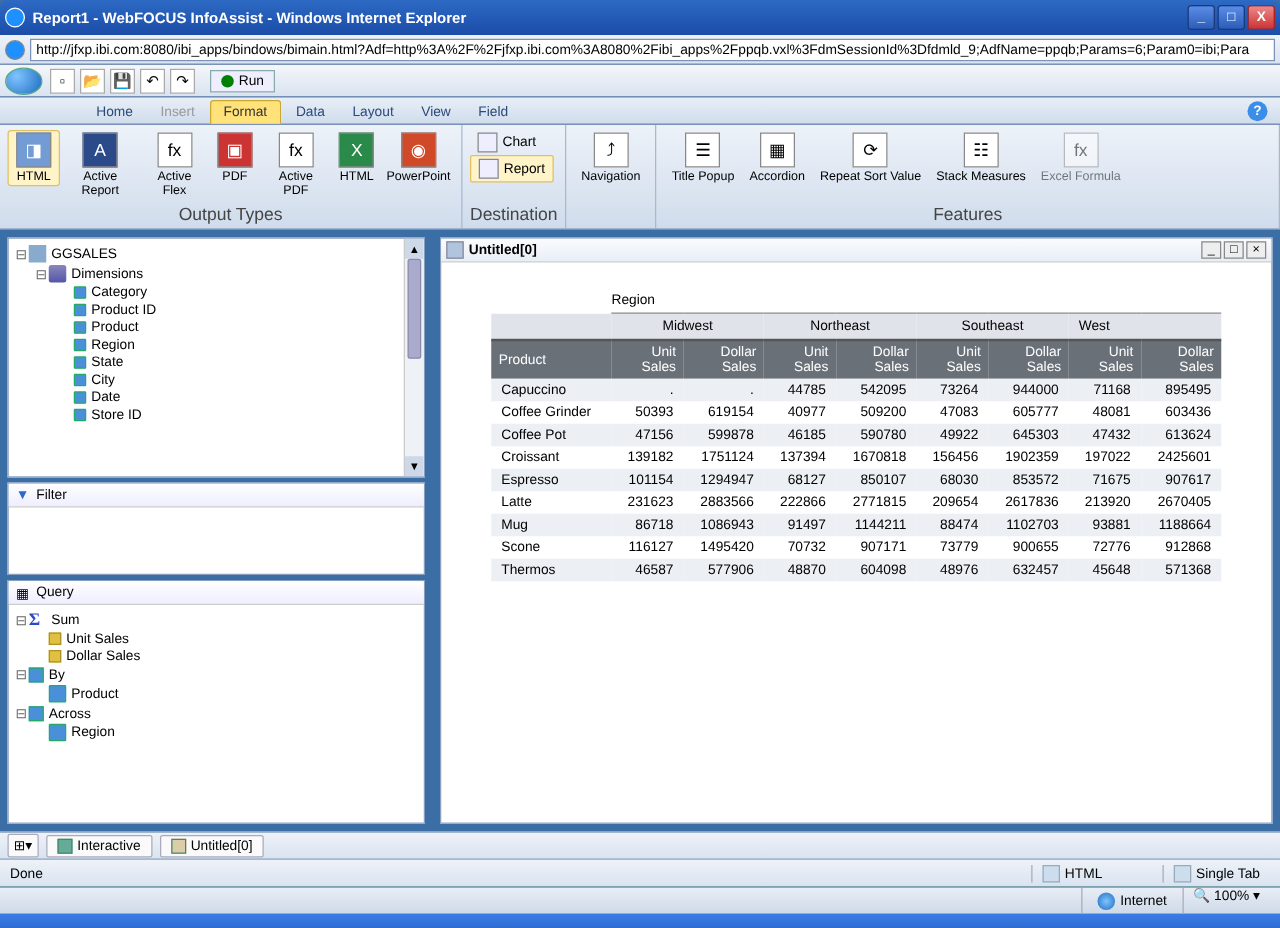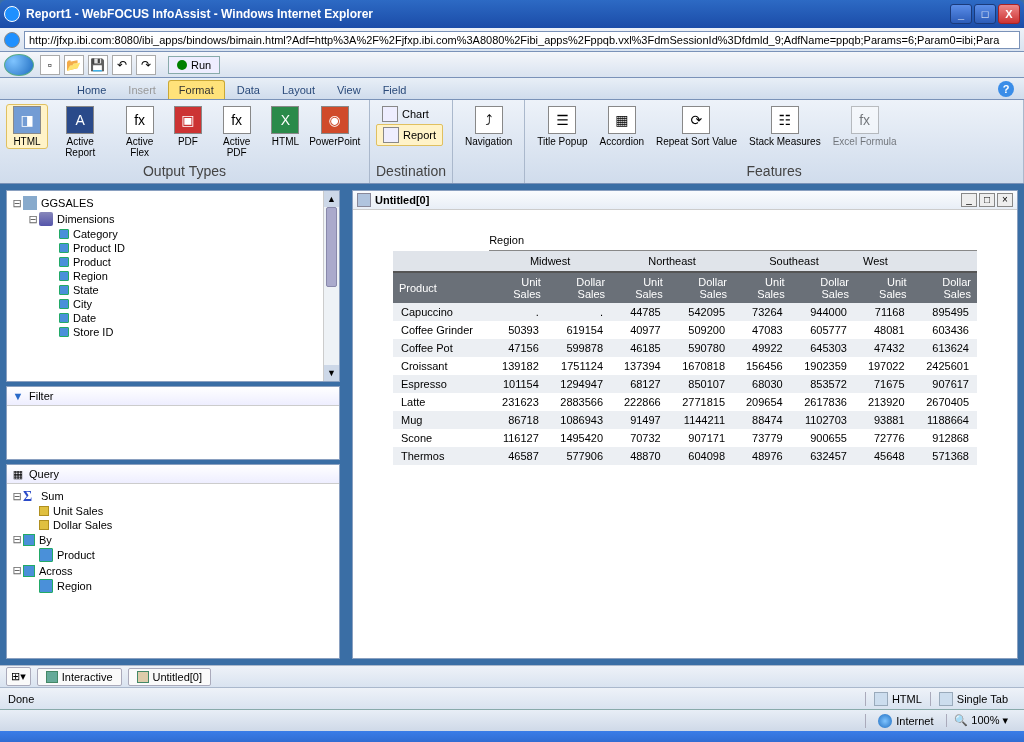--- a/index.html
+++ b/index.html
@@ -90,27 +90,27 @@
 .rpttable tbody td.prod { text-align:left; }
 .rpttable tbody tr.alt { background:#eceff3; }
 .rpttable .topline { border-top:2px solid #555; }
 
 
 .bottomtabs { height:22px; background:linear-gradient(to bottom,#eef2f8,#d9e3f0); display:flex; align-items:center; padding:0 6px; border-top:1px solid #aab8cc; gap:6px; }
 .btab { padding:2px 8px; border:1px solid #aab; background:#fafafa; display:flex; align-items:center; gap:4px; font-size:11px; border-radius:2px; }
 .btab .tico2 { width:12px; height:12px; background:#6a9; border:1px solid #486; }
 
 
-.statusbar { height:22px; background:linear-gradient(to bottom,#eef2f8,#d9e3f0); display:flex; align-items:center; padding:0 8px; border-top:1px solid #aab8cc; font-size:11px; }
+.statusbar { height:22px; background:linear-gradient(to bottom,#eef2f8,#d9e3f0); display:flex; align-items:center; padding:0 8px; border-top:1px solid #aab8cc; font-size:11px;gap:40px; }
 .statusbar .sp { flex:1; }
 .statusbar .sitem { padding:0 8px; border-left:1px solid #aab; display:flex; align-items:center; gap:4px; }
 .statusbar .sico2 { width:14px; height:14px; background:#cde; border:1px solid #9ab; }
 
 
-.iestatus { height:22px; background:linear-gradient(to bottom,#e8eef6,#cfd9e8); display:flex; align-items:center; padding:0 8px; font-size:11px; border-top:1px solid #8aa; }
+.iestatus { height:22px; background:linear-gradient(to bottom,#e8eef6,#cfd9e8); display:flex; padding:0 8px; font-size:11px; border-top:1px solid #8aa; }
 .iestatus .sp { flex:1; }
 .iestatus .zone { display:flex; align-items:center; gap:4px; padding:0 12px; border-left:1px solid #aab; }
 .iestatus .globe2 { width:14px; height:14px; background:radial-gradient(circle,#7fc4ff,#1e6cc0); border-radius:50%; }
 .iestatus .zoom { padding:0 8px; border-left:1px solid #aab; }
 
 
 .taskbar { height:33px; background:linear-gradient(to bottom,#3a7de8,#1b4ca8); }
 </style>
 </head>
 <body>

